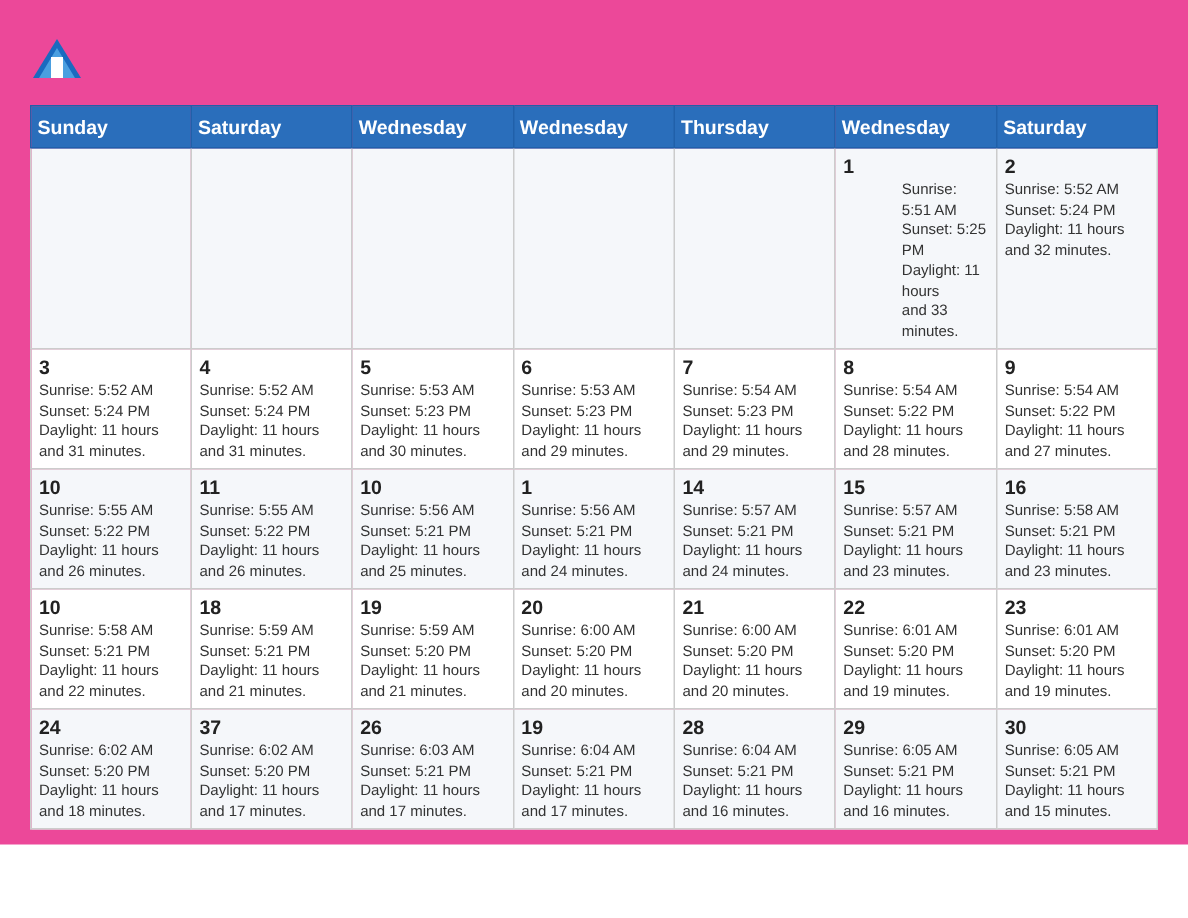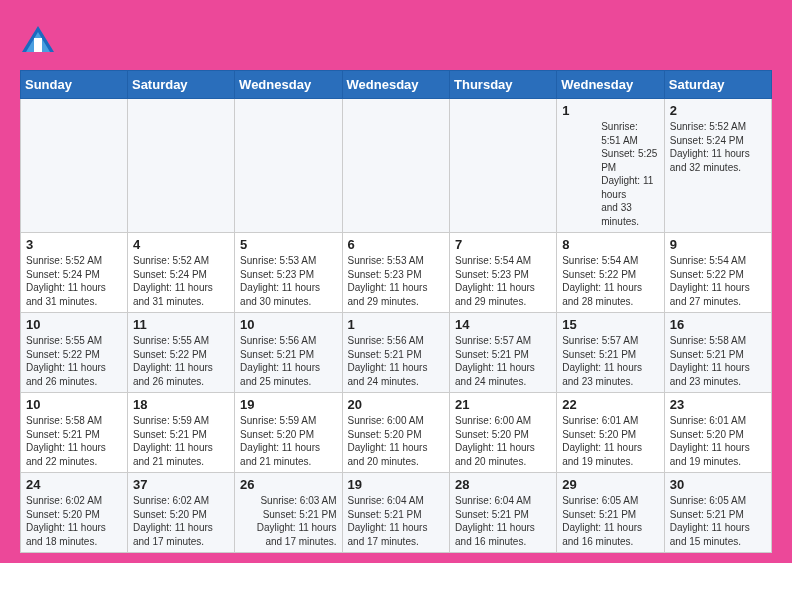--- a/index.html
+++ b/index.html
@@ -323,21 +323,21 @@
           </td>
           <td>
             <span class="day-number">37</span>
             <div class="day-info" style="white-space: pre-line;">Sunrise: 6:02 AM
 Sunset: 5:20 PM
 Daylight: 11 hours
 and 17 minutes.</div>
           </td>
           <td>
             <span class="day-number">26</span>
-            <div class="day-info" style="white-space: pre-line; text-align: right;">Sunrise: 6:03 AM
+            <div class="day-info" style="white-space: pre-line;">Sunrise: 6:03 AM
 Sunset: 5:21 PM
 Daylight: 11 hours
 and 17 minutes.</div>
           </td>
           <td>
             <span class="day-number">19</span>
             <div class="day-info" style="white-space: pre-line;">Sunrise: 6:04 AM
 Sunset: 5:21 PM
 Daylight: 11 hours
 and 17 minutes.</div>

